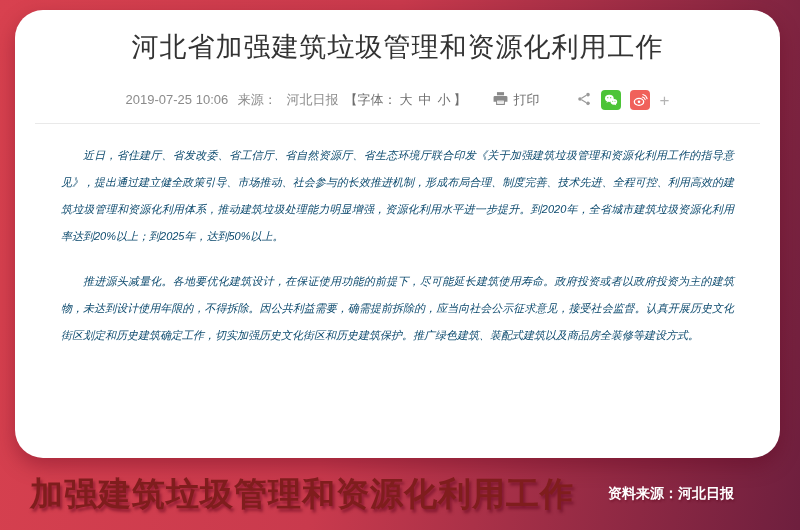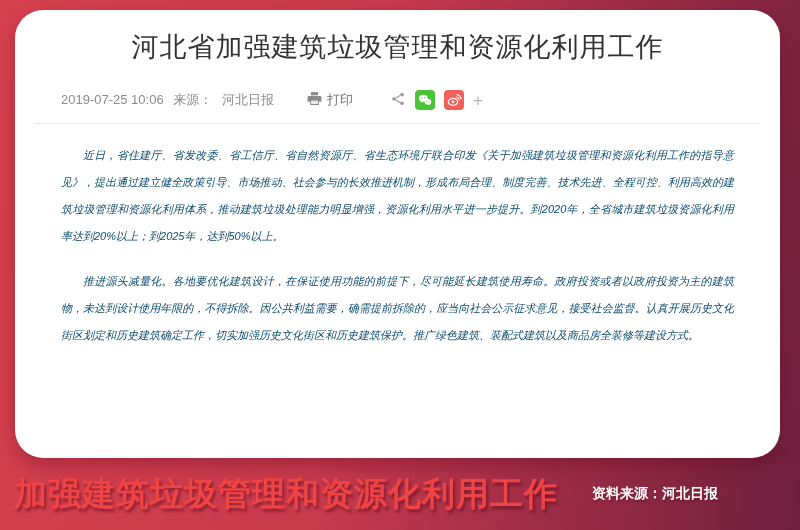--- a/index.html
+++ b/index.html
@@ -11,21 +11,21 @@
   .card{
     position:absolute;left:15px;top:10px;width:765px;height:448px;
     background:#ffffff;border-radius:28px;overflow:hidden;
     box-shadow:0 8px 20px rgba(90,0,25,.35);
   }
   .article-title{
     margin:20px 40px 0;text-align:center;
     font-size:27px;line-height:34px;font-weight:400;color:#333;letter-spacing:1px;
   }
   .meta-row{
-    margin:26px 46px 0;display:flex;align-items:center;justify-content:flex-start;
+    margin:26px 46px 0;display:flex;align-items:center;justify-content:center;
     font-size:13px;color:#8b8b8b;
   }
   .meta-left span{margin-right:6px;}
   .meta-right{display:flex;align-items:center;color:#6f6f6f;font-size:13px;}
   .fontsize-ctl{display:flex;align-items:center;}
   .fontsize-ctl .fs-item{margin:0 3px;cursor:pointer;}
   .print-btn{display:flex;align-items:center;margin-left:26px;cursor:pointer;}
   .print-btn svg{margin-right:4px;}
   .share-group{display:flex;align-items:center;margin-left:28px;}
   .share-group>*{margin-left:9px;}
@@ -42,21 +42,21 @@
   .article-body{padding:0 46px;}
   .article-body p{
     margin:18px 0 0;font-size:11px;line-height:27px;color:#0c4a6e;
     text-indent:2em;text-align:justify;font-style:italic;
   }
   .banner{
     position:absolute;left:0;top:458px;width:800px;height:72px;
     display:flex;align-items:center;
   }
   .banner-headline{
-    margin-left:14px;font-size:33px;font-weight:800;color:#ef4444;letter-spacing:1px;
+    margin-left:30px;font-size:33px;font-weight:800;color:#7f1d1d;letter-spacing:1px;
     text-shadow:2px 3px 3px rgba(90,0,25,.5);white-space:nowrap;
   }
   .banner-source{
     margin-left:34px;font-size:14px;font-weight:700;color:#ffffff;white-space:nowrap;
     text-shadow:1px 2px 2px rgba(90,0,25,.4);
   }
 </style>
 </head>
 <body>
 
@@ -64,20 +64,27 @@
 
   <h1 class="article-title">河北省加强建筑垃圾管理和资源化利用工作</h1>
 
   <div class="meta-row">
     <div class="meta-left">
       <span>2019-07-25 10:06</span>
       <span>来源：</span>
       <span>河北日报</span>
     </div>
     <div class="meta-right">
+      <div class="fontsize-ctl">
+        <span>【字体：</span>
+        <span class="fs-item">大</span>
+        <span class="fs-item">中</span>
+        <span class="fs-item">小</span>
+        <span>】</span>
+      </div>
       <div class="print-btn">
         <span>
           <svg width="17" height="17" viewBox="0 0 24 24">
             <rect x="7" y="3" width="10" height="4.5" fill="#8a8a8a"></rect>
             <path d="M4 8.5h16a1.8 1.8 0 0 1 1.8 1.8v6.2h-3.6v4.5H5.8v-4.5H2.2v-6.2A1.8 1.8 0 0 1 4 8.5z" fill="#8a8a8a"></path>
             <rect x="7.3" y="15" width="9.4" height="4.5" fill="#ffffff"></rect>
             <rect x="8.5" y="16.3" width="7" height="1" fill="#bdbdbd"></rect>
           </svg>
         </span>
         <span>打印</span>

